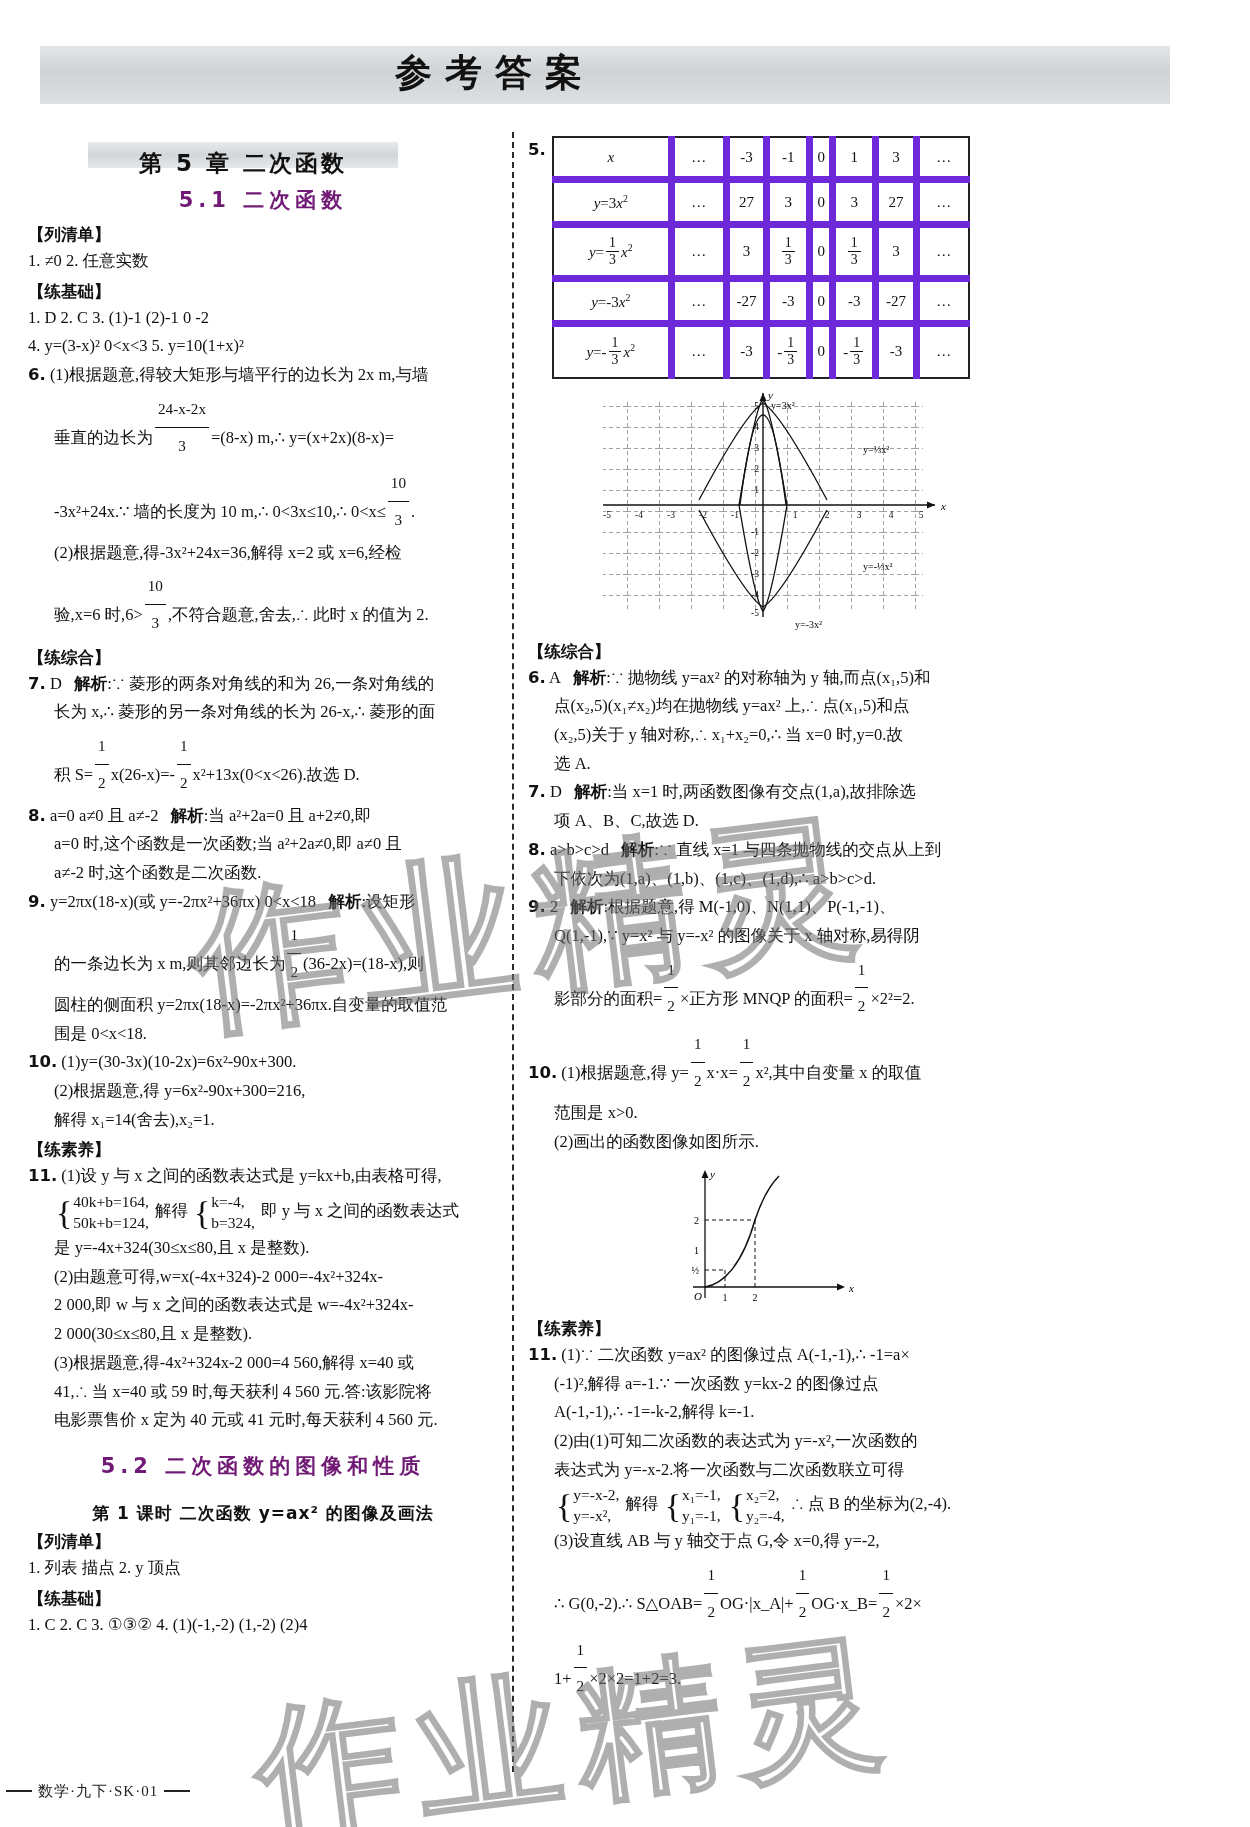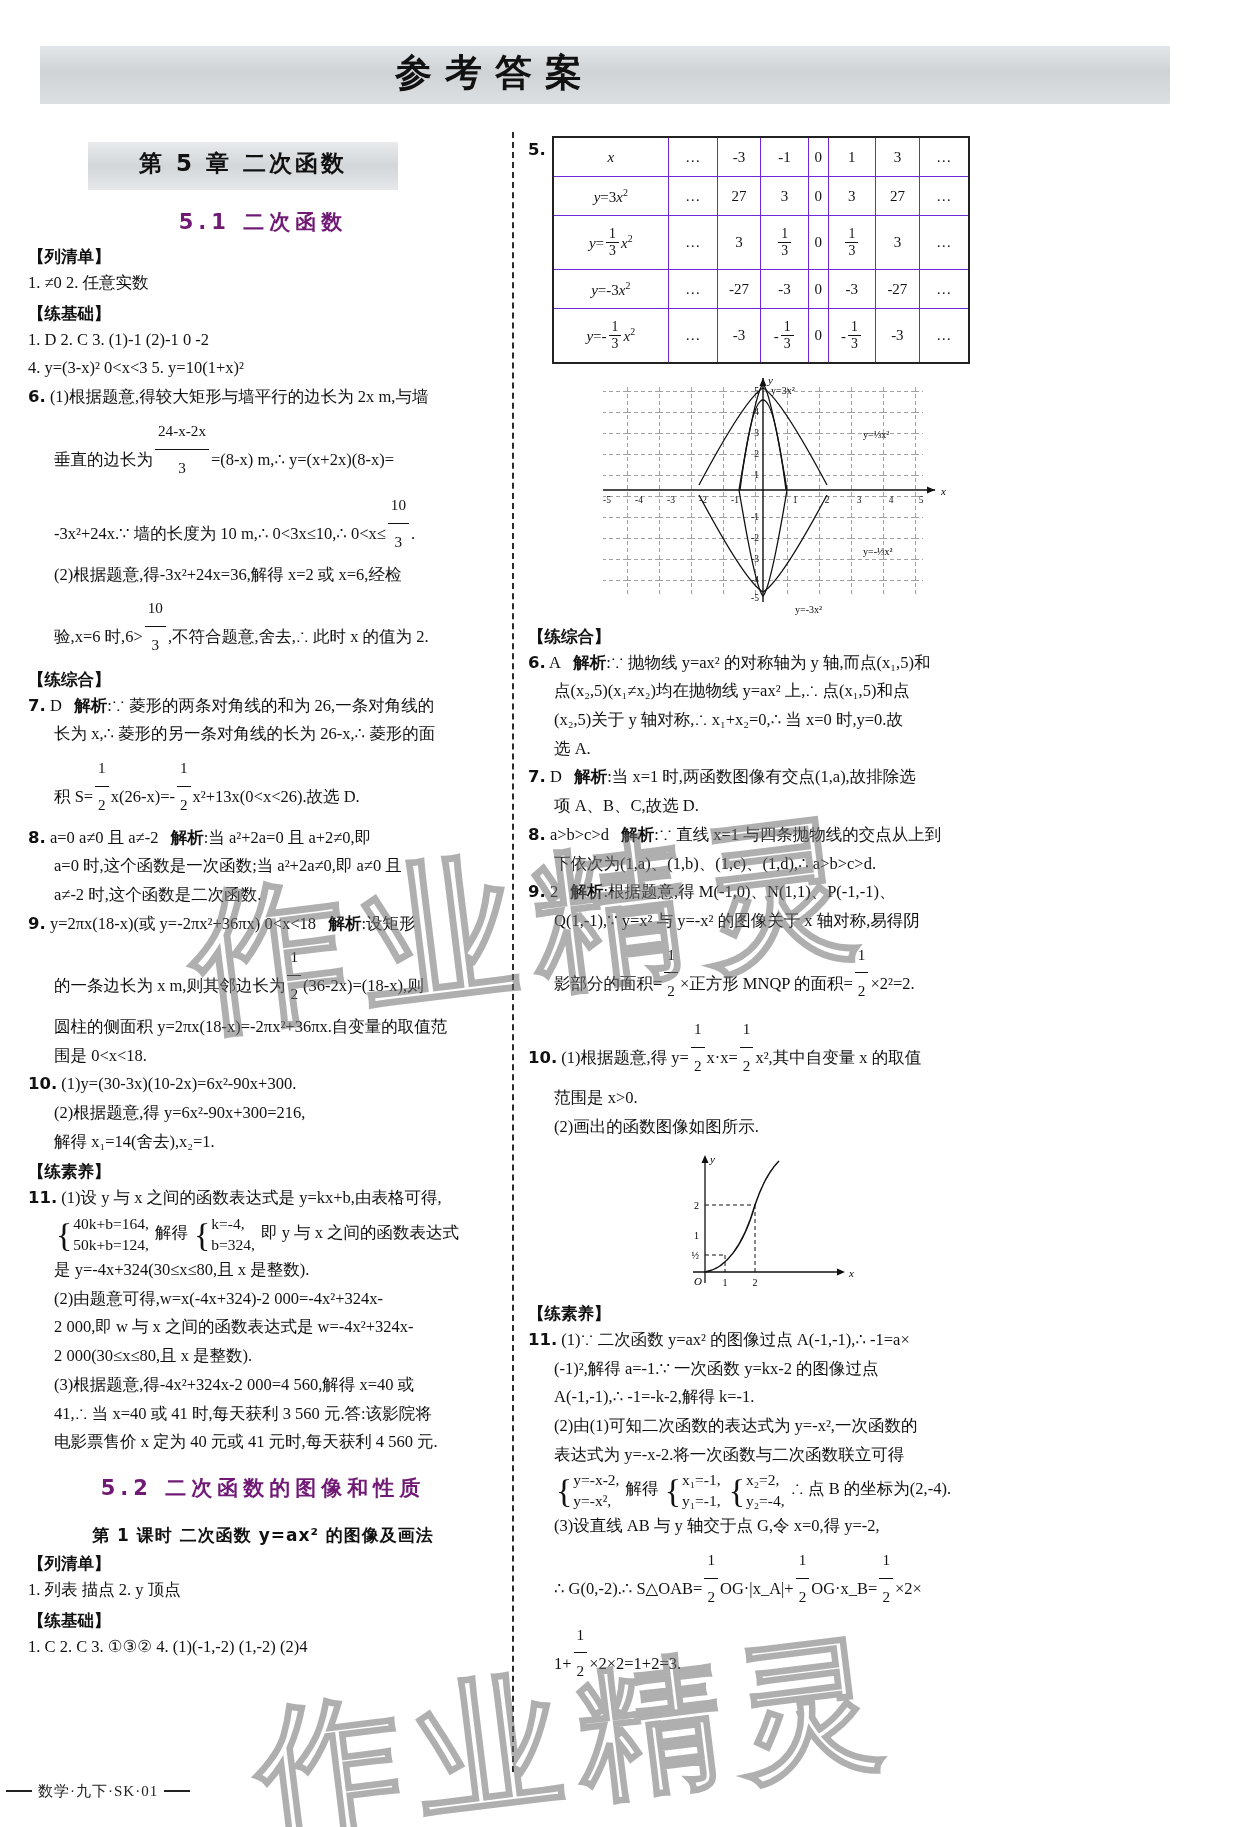--- a/index.html
+++ b/index.html
@@ -26,21 +26,21 @@
   .col{position:absolute;top:130px;width:470px;}
   .col-left{left:28px;}
   .col-right{left:528px;}
   .divider{
     position:absolute;left:512px;top:132px;width:0;height:1640px;
     border-left:2px dashed #2b2b2b;
   }
 
   
   .chapter-head{
-    margin:12px 0 0 60px;width:310px;height:48px;
+    margin:12px 0 0 60px;width:310px;height:26px;
     background:linear-gradient(180deg,#e8eaec 0%,#d3d7da 50%,#e6e8ea 100%);
     font-family:"DejaVu Sans","Liberation Sans",sans-serif;
     font-weight:bold;font-size:23px;line-height:42px;text-align:center;
     letter-spacing:3px;color:#111;
   }
   .section-head{
     margin:18px 0 10px 0;text-align:center;
     font-family:"DejaVu Sans","Liberation Sans",sans-serif;
     font-weight:bold;font-size:21px;letter-spacing:5px;color:#701a75;
   }
@@ -73,21 +73,21 @@
   
   .sys{display:inline-flex;align-items:center;vertical-align:middle;margin:0 2px;}
   .sys .brace{font-size:2.05em;line-height:.8;font-weight:300;}
   .sys .rows{display:inline-block;font-size:.94em;line-height:1.32;padding-left:1px;}
 
   
   .tbl-wrap{margin:6px 0 4px 0;display:flex;align-items:flex-start;}
   .tbl-wrap .num{font-family:"DejaVu Sans","Liberation Sans",sans-serif;font-weight:bold;font-size:16.5px;margin-right:6px;padding-top:4px;}
   table.vt{border-collapse:collapse;width:418px;}
   table.vt td{
-    border:1px solid #6d28d9;text-align:center;font-size:15px;
+    border:7px solid #6d28d9;text-align:center;font-size:15px;
     height:34px;padding:2px 1px;
   }
   table.vt td.lbl{width:112px;}
   table.vt td.dots{width:46px;}
   table.vt tr:first-child td{border-top:2px solid #222;}
   table.vt tr:last-child td{border-bottom:2px solid #222;}
   table.vt td:first-child{border-left:2px solid #222;}
   table.vt td:last-child{border-right:2px solid #222;}
 
   
@@ -210,21 +210,21 @@
             <span style="display:block">b=324,</span>
           </span>
         </span>
       <span>即 y 与 x 之间的函数表达式</span>
     </div>
     <div class="ans indent">是 y=-4x+324(30≤x≤80,且 x 是整数).</div>
     <div class="ans indent">(2)由题意可得,w=x(-4x+324)-2 000=-4x²+324x-</div>
     <div class="ans indent">2 000,即 w 与 x 之间的函数表达式是 w=-4x²+324x-</div>
     <div class="ans indent">2 000(30≤x≤80,且 x 是整数).</div>
     <div class="ans indent">(3)根据题意,得-4x²+324x-2 000=4 560,解得 x=40 或</div>
-    <div class="ans indent">41,∴ 当 x=40 或 41 时,每天获利 3 560 元.答:该影院将</div>
+    <div class="ans indent">41,∴ 当 x=40 或 59 时,每天获利 4 560 元.答:该影院将</div>
     <div class="ans indent">电影票售价 x 定为 40 元或 41 元时,每天获利 4 560 元.</div>
 
     <div class="section-head">5.2   二次函数的图像和性质</div>
     <div class="sub-head">第 1 课时   二次函数 y=ax² 的图像及画法</div>
 
     <div class="group-label">【列清单】</div>
     <div class="ans">1. 列表  描点  2. y  顶点</div>
     <div class="group-label">【练基础】</div>
     <div class="ans">1. C  2. C  3. ①③②  4. (1)(-1,-2)  (1,-2)  (2)4</div>
   </div>

